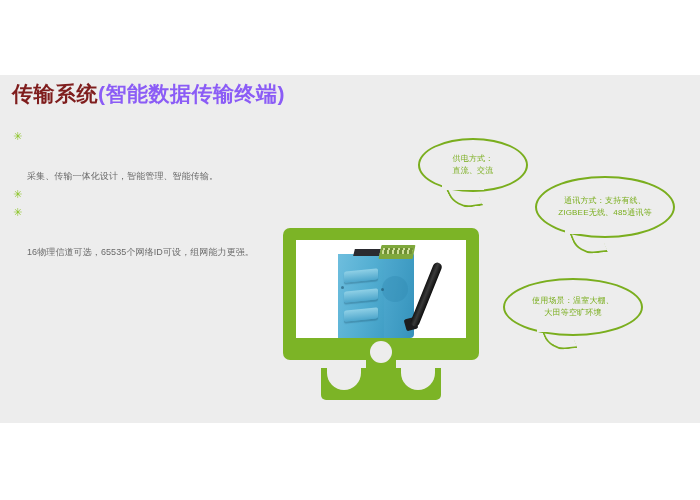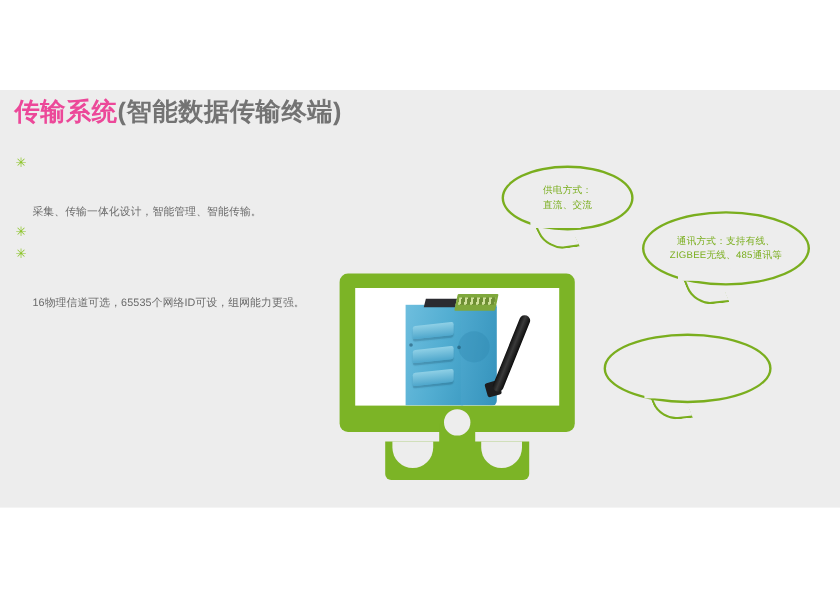--- a/index.html
+++ b/index.html
@@ -39,22 +39,22 @@
   #heading {
     position: absolute;
     left: 12px;
     top: 80px;
     font-size: 21px;
     font-weight: bold;
     letter-spacing: 0.5px;
     white-space: nowrap;
     line-height: 28px;
   }
-  #heading .title-green { color: #ec4899; }
-  #heading .title-dark  { color: #737373; }
+  #heading .title-green { color: #7f1d1d; }
+  #heading .title-dark  { color: #8b5cf6; }
 
   
   #bullets {
     position: absolute;
     left: 12px;
     top: 130px;
     width: 420px;
   }
   .bullet-row {
     display: flex;
@@ -378,17 +378,19 @@
   </div>
 
   <div class="bubble" id="bubble-2">
     <div class="bubble-text">通讯方式：支持有线、
 ZIGBEE无线、485通讯等</div>
     <div class="tail-outer"></div>
     <div class="tail-mask"></div>
   </div>
 
   <div class="bubble" id="bubble-3">
+    <div class="bubble-text">使用场景：温室大棚、
+大田等空旷环境</div>
     <div class="tail-outer"></div>
     <div class="tail-mask"></div>
   </div>
 
 </div>
 
 </body></html>

